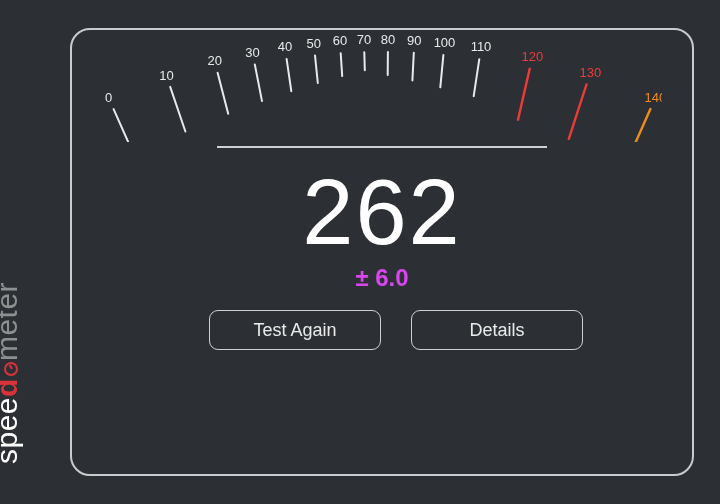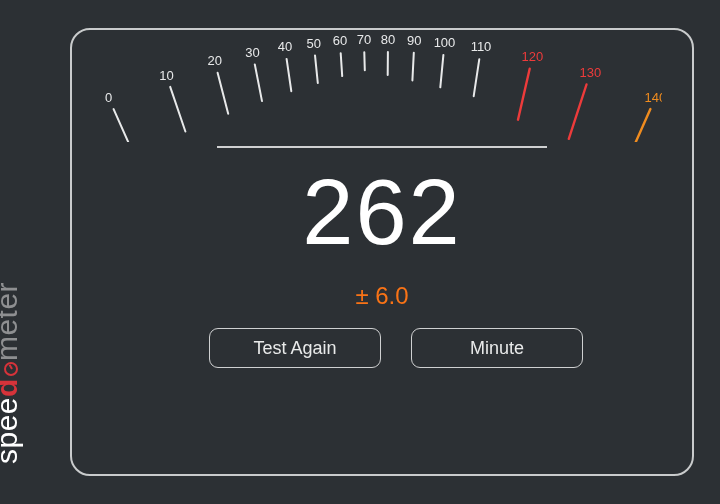--- a/index.html
+++ b/index.html
@@ -68,24 +68,24 @@
   }
   .score {
     font-size: 92px;
     line-height: 1;
     font-weight: 400;
     color: #fff;
     letter-spacing: 2px;
     text-align: center;
   }
   .conf {
-    margin-top: 24px;
+    margin-top: 6px;
     font-size: 24px;
-    color: #f97316;
-    font-weight: 400;
+    color: #d946ef;
+    font-weight: 700;
   }
   .buttons {
     margin-top: 18px;
     display: flex;
     justify-content: center;
     gap: 30px;
     padding-left: 28px;
   }
   .btn {
     width: 172px;
@@ -151,15 +151,15 @@
       <text x="553.3" y="70.1" class="tick-label max">140</text>
     </svg>
 
   <hr class="divider">
 
   <div class="score">262</div>
   <div class="conf">± 6.0</div>
 
   <div class="buttons">
     <button class="btn">Test Again</button>
-    <button class="btn">Minute</button>
+    <button class="btn">Details</button>
   </div>
 </div>
 
 </body></html>

